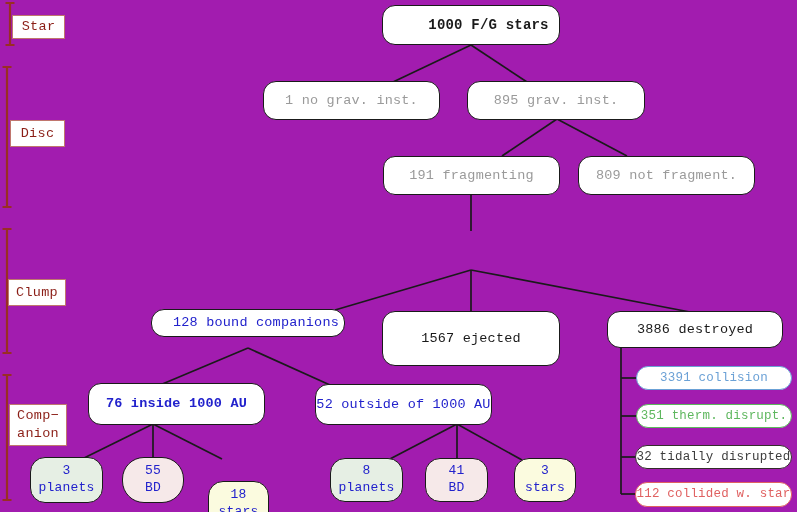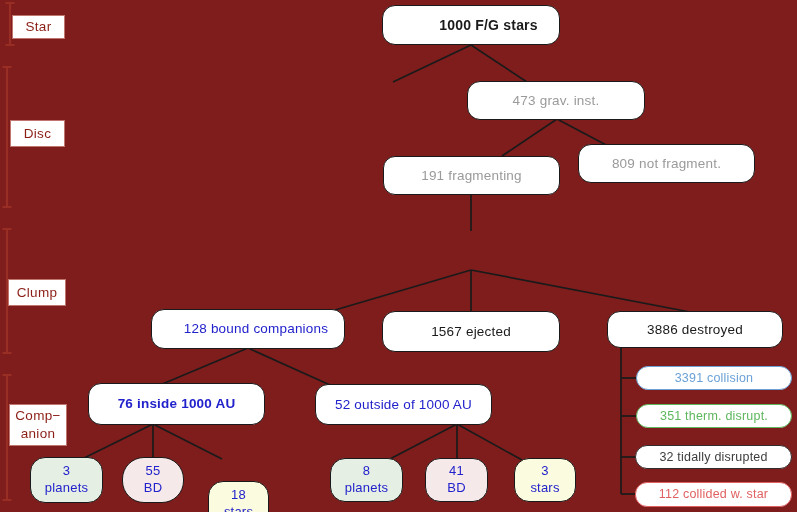--- a/index.html
+++ b/index.html
@@ -1,18 +1,18 @@
 <!DOCTYPE html>
 <html><head>
 <meta charset="utf-8">
 <style>
   html,body{margin:0;padding:0;background:#fff;}
   #canvas{
-    position:relative;width:797px;height:512px;background:#7f1d1d;
-    font-family:Liberation Sans, sans-serif;overflow:hidden;
+    position:relative;width:797px;height:512px;background:#a21caf;
+    font-family:Liberation Mono, monospace;overflow:hidden;
   }
   #edge-layer{position:absolute;left:0;top:0;pointer-events:none;}
   .node{
     position:absolute;box-sizing:border-box;background:#fff;
     border:1.8px solid #1a1a1a;border-radius:13px;
     display:flex;align-items:center;justify-content:center;text-align:center;
     font-size:13.5px;color:#1a1a1a;letter-spacing:0.2px;line-height:1.15;
   }
   .gray{color:#9a9a9a;}
   .blue{color:#2222cc;}
@@ -100,31 +100,32 @@
   <div class="stage-label" style="left:8px;top:279px;width:58px;height:27px;">
     <span>Clump</span>
   </div>
   <div class="stage-label" style="left:9px;top:404px;width:58px;height:42px;">
     <span>Comp−</span>
     <span>anion</span>
   </div>
 
   <div class="node bold" style="left:382px;top:5px;width:178px;height:40px;font-size:14px;padding-left:35px;">1000 F/G stars</div>
 
+  <div class="node gray" style="left:263px;top:81px;width:177px;height:39px;">1 no grav. inst.</div>
 
-  <div class="node gray" style="left:467px;top:81px;width:178px;height:39px;">473 grav. inst.</div>
+  <div class="node gray" style="left:467px;top:81px;width:178px;height:39px;">895 grav. inst.</div>
 
   <div class="node gray" style="left:383px;top:156px;width:177px;height:39px;border-radius:12px;">191 fragmenting</div>
 
-  <div class="node gray" style="left:578px;top:144px;width:177px;height:39px;">809 not fragment.</div>
+  <div class="node gray" style="left:578px;top:156px;width:177px;height:39px;">809 not fragment.</div>
 
 
-  <div class="node blue" style="left:151px;top:309px;width:194px;height:40px;padding-left:16px;">128 bound companions</div>
+  <div class="node blue" style="left:151px;top:309px;width:194px;height:28px;padding-left:16px;">128 bound companions</div>
 
-  <div class="node" style="left:382px;top:311px;width:178px;height:41px;">1567 ejected</div>
+  <div class="node" style="left:382px;top:311px;width:178px;height:55px;">1567 ejected</div>
 
   <div class="node" style="left:607px;top:311px;width:176px;height:37px;">3886 destroyed</div>
 
   <div class="node blue bold" style="left:88px;top:383px;width:177px;height:42px;">76 inside 1000 AU</div>
 
   <div class="node blue" style="left:315px;top:384px;width:177px;height:41px;">52 outside of 1000 AU</div>
 
   <div class="node leaf bg-planets" style="left:30px;top:457px;width:73px;height:46px;">
     <span>3</span>
     <span>planets</span>

